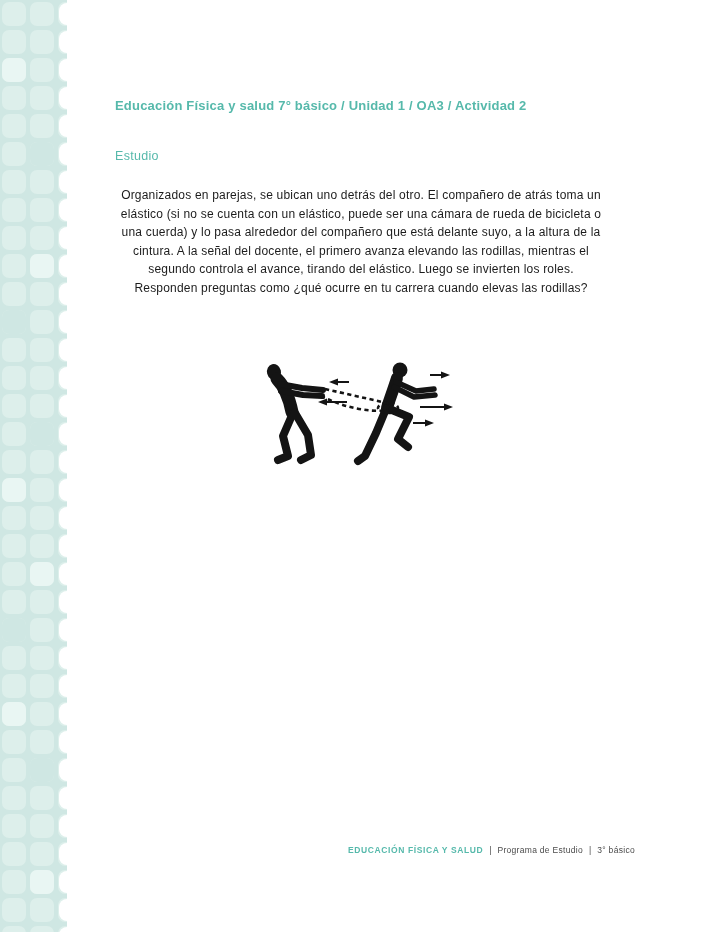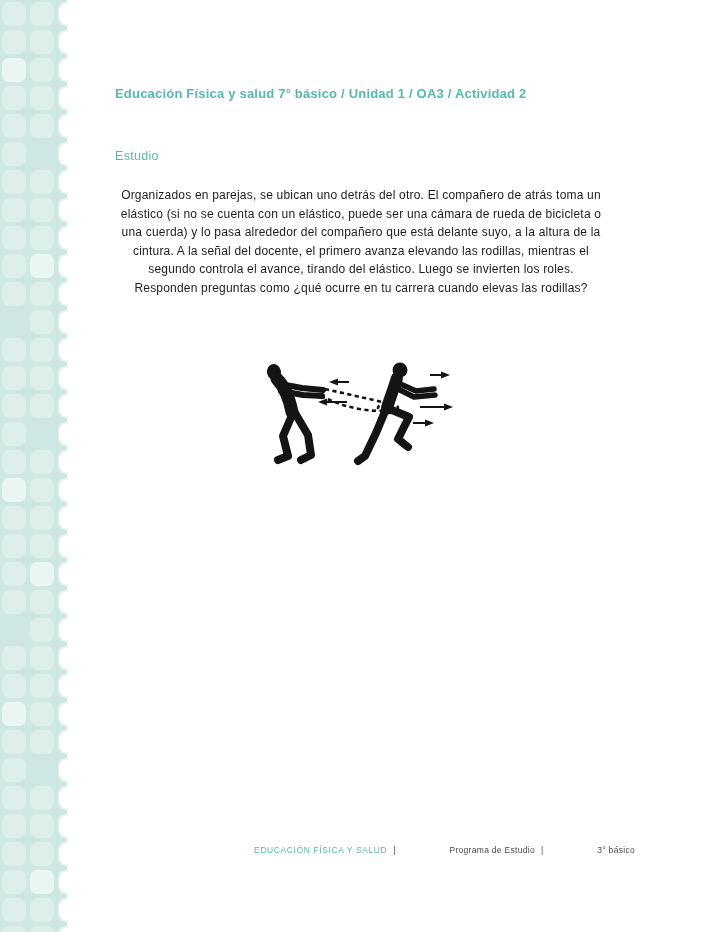--- a/index.html
+++ b/index.html
@@ -18,21 +18,21 @@
     position:relative;
     width:720px;height:932px;
     background:var(--page_bg);
     font-family:"Liberation Sans", sans-serif;
     overflow:hidden;
   }
   .sidebar{
     position:absolute;left:0;top:0;width:67px;height:932px;
   }
   .page-title{
-    position:absolute;left:115px;top:86px;width:540px;
+    position:absolute;left:115px;top:98px;width:540px;
     font-size:13px;font-weight:bold;line-height:16px;
     letter-spacing:0.2px;
     color:var(--accent_teal);
   }
   .section-title{
     position:absolute;left:115px;top:149px;width:200px;
     font-size:12.5px;font-weight:normal;line-height:15px;
     letter-spacing:0.3px;
     color:var(--accent_teal);
   }
@@ -55,27 +55,27 @@
   .arr-head{fill:var(--ink);}
   .pat-bg{fill:var(--sidebar_bg);}
   .pat-sq{fill:var(--sidebar_square);}
   .pat-sq-lighter{fill:var(--sidebar_square_lighter);}
   .footer{
     position:absolute;top:845px;right:85px;
     display:flex;align-items:baseline;white-space:nowrap;
     font-size:8.5px;line-height:11px;
   }
   .footer-brand{
-    color:var(--accent_teal);font-weight:normal;letter-spacing:0.6px;
+    color:var(--accent_teal);font-weight:bold;letter-spacing:0.6px;
   }
   .footer-sep{
     color:var(--footer_gray);margin:0 6px;font-weight:normal;
   }
   .footer-item{
-    color:var(--footer_gray);letter-spacing:0.3px;margin-left:48px;
+    color:var(--footer_gray);letter-spacing:0.3px;
   }
 </style>
 </head>
 <body>
 
 <svg class="sidebar" width="67" height="932" viewBox="0 0 67 932" xmlns="http://www.w3.org/2000/svg" aria-hidden="true">
   <defs>
     <pattern id="p-teal" width="28" height="28" patternUnits="userSpaceOnUse">
       <rect width="28" height="28" class="pat-bg"></rect>
       <rect x="2" y="2" width="24" height="24" rx="7" class="pat-sq"></rect>

